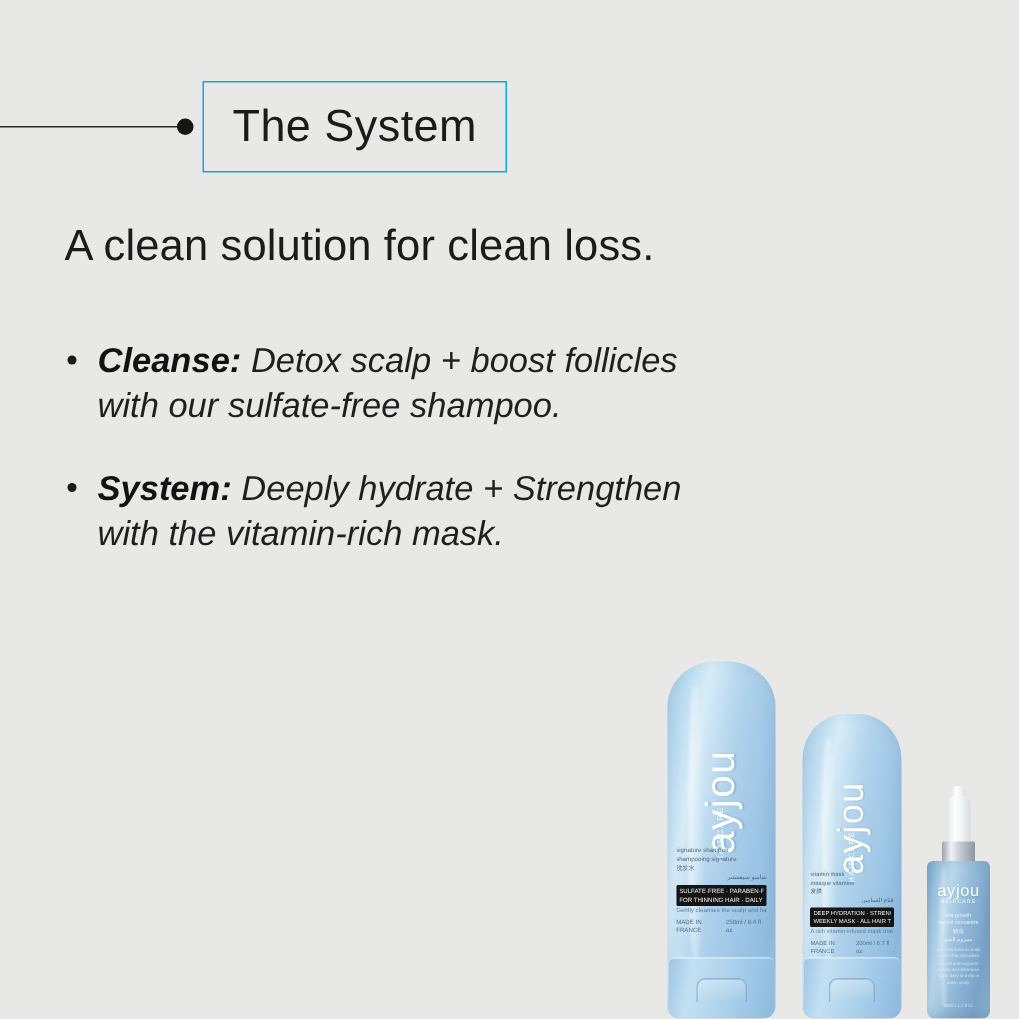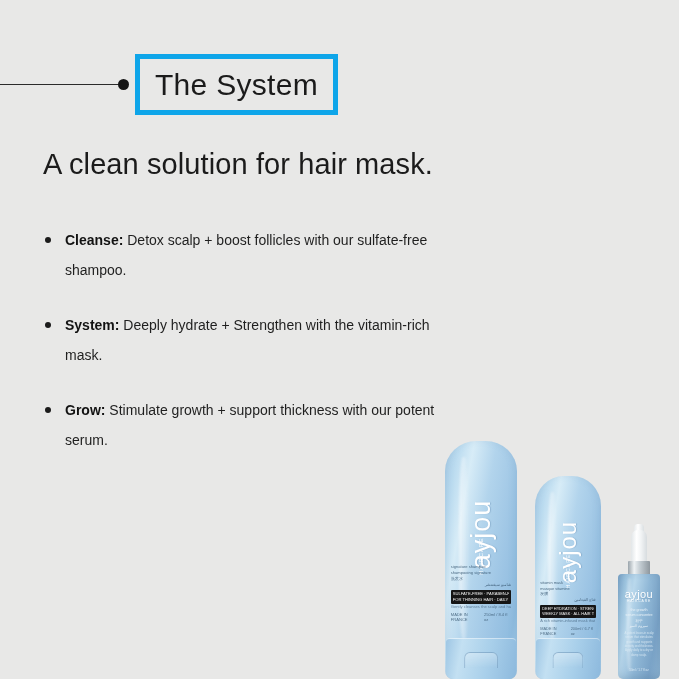--- a/index.html
+++ b/index.html
@@ -40,21 +40,21 @@
     height: 11px;
     border-radius: 50%;
     background: #151515;
   }
   .title-box {
     position: absolute;
     left: 135px;
     top: 0px;
     width: 203px;
     height: 61px;
-    border: 5px solid #0ea5e9;
+    border: 1px solid #0ea5e9;
     background: transparent;
     display: flex;
     align-items: center;
     justify-content: center;
     box-sizing: border-box;
   }
   .title-box-text {
     font-size: 30px;
     font-weight: 400;
     letter-spacing: 0.3px;
@@ -78,23 +78,24 @@
   .benefits {
     position: absolute;
     left: 40px;
     top: 225px;
     width: 420px;
   }
   .benefit-item {
     position: relative;
     padding-left: 25px;
     margin-bottom: 25px;
-    font-size: 14px;
+    font-size: 23px;
     line-height: 30px;
     color: #1f1f1f;
+    font-style: italic;
   }
   .benefit-item:last-child {
     margin-bottom: 0;
   }
   .benefit-bullet {
     position: absolute;
     left: 5px;
     top: 12px;
     width: 6px;
     height: 6px;
@@ -372,38 +373,34 @@
 <body>
 
 <div class="header-row">
   <div class="connector-line"></div>
   <div class="connector-dot"></div>
   <div class="title-box">
     <span class="title-box-text">The System</span>
   </div>
 </div>
 
-<div class="headline">A clean solution for hair mask.</div>
+<div class="headline">A clean solution for clean loss.</div>
 
 <div class="benefits">
 
   <div class="benefit-item">
     <span class="benefit-bullet"></span>
     <span class="benefit-label">Cleanse:</span><span class="benefit-text"> Detox scalp + boost follicles with our sulfate-free shampoo.</span>
   </div>
 
   <div class="benefit-item">
     <span class="benefit-bullet"></span>
     <span class="benefit-label">System:</span><span class="benefit-text"> Deeply hydrate + Strengthen with the vitamin-rich mask.</span>
   </div>
 
-  <div class="benefit-item">
-    <span class="benefit-bullet"></span>
-    <span class="benefit-label">Grow:</span><span class="benefit-text"> Stimulate growth + support thickness with our potent serum.</span>
-  </div>
 
 </div>
 
 <div class="products">
 
   <div class="tube" id="tube-shampoo">
     <div class="tube-body"></div>
     <div class="tube-gloss"></div>
     <div class="brand-vertical">ayjou</div>
     <div class="brand-sub-vertical">HAIRCARE</div>

